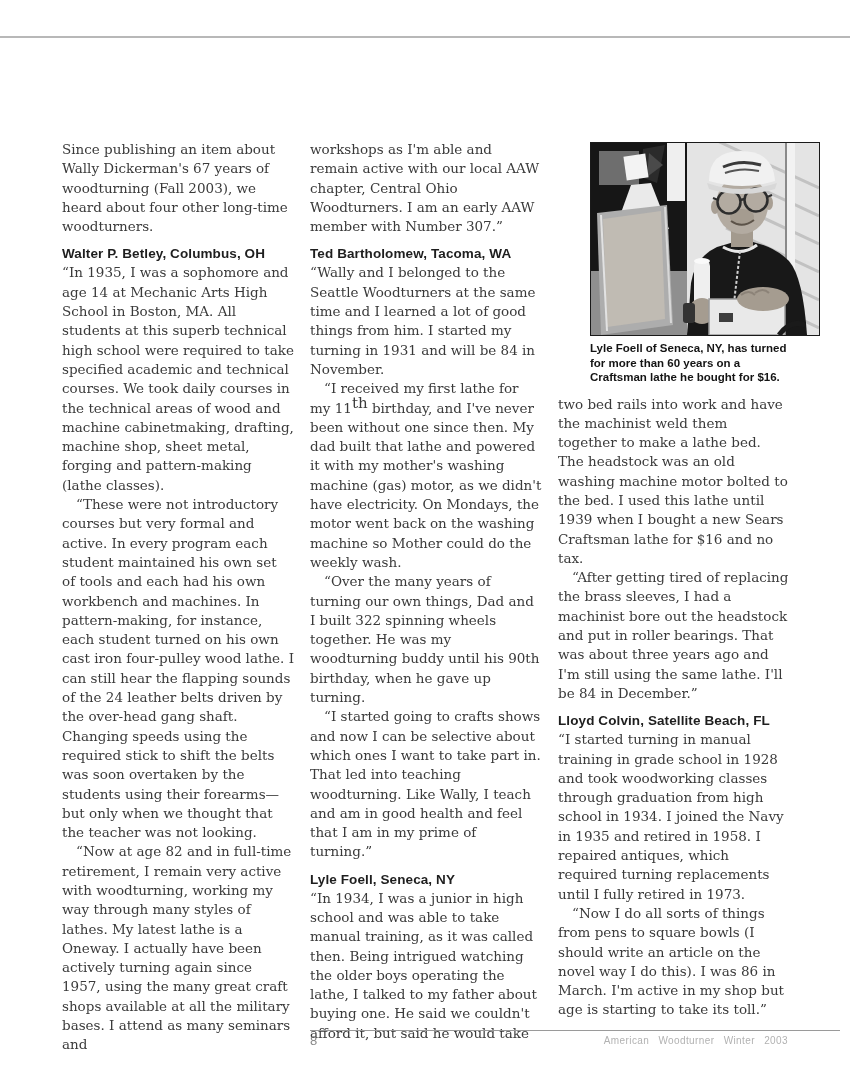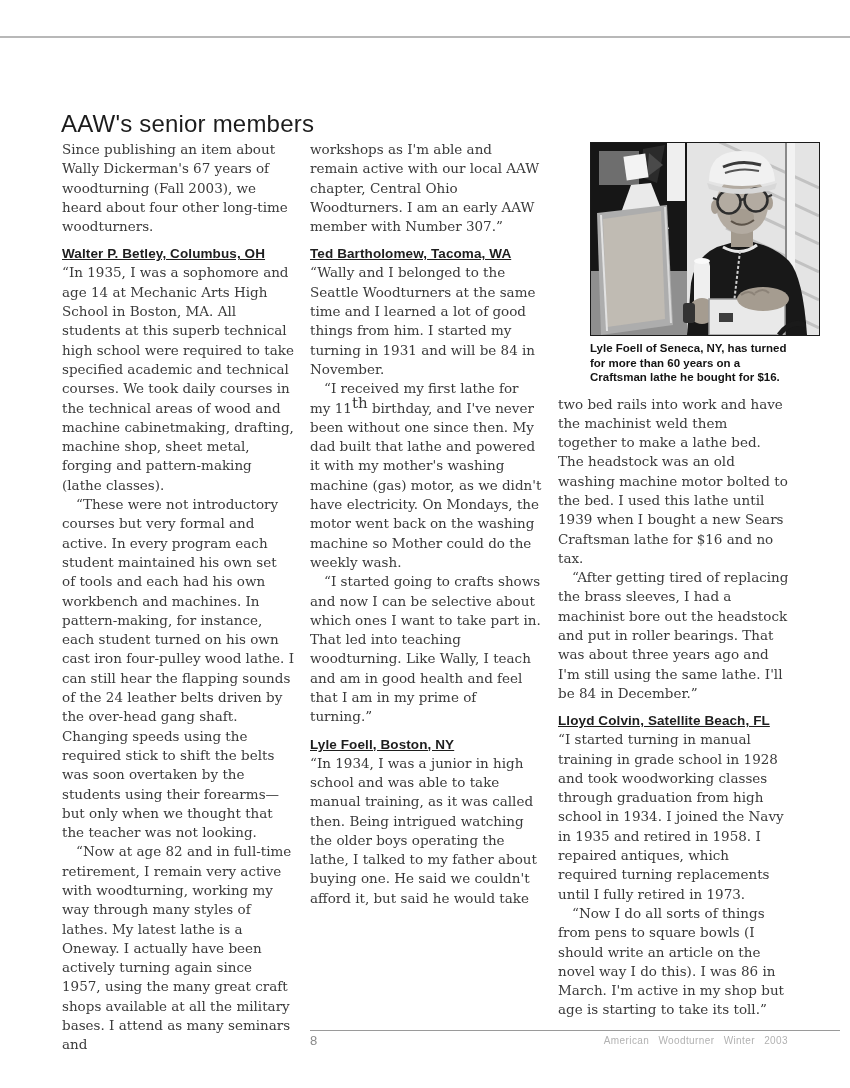--- a/index.html
+++ b/index.html
@@ -29,21 +29,21 @@
   }
   .col{width:232px;flex:0 0 232px;}
   .col p{
     margin:0;font-size:13.5px;line-height:19.3px;color:#3a3a3a;
     text-align:left;
   }
   .col p.ind{text-indent:14px;}
   .col h2{
     margin:10px 0 2px 0;
     font-family:"Liberation Sans", sans-serif;font-weight:700;
-    font-size:13.5px;color:#1e1e1e;letter-spacing:0.1px;text-decoration:underline;
+    font-size:13.5px;color:#1e1e1e;letter-spacing:0.1px;
   }
   sup{font-size:15px;line-height:0;}
   
   figure{margin:2px 0 10px 0;padding-left:32px;}
   .photo{
     display:block;width:228px;height:192px;
     border:1px solid #1a1a1a;background:#e6e6e6;
   }
   figcaption{
     margin-top:5px;
@@ -65,39 +65,39 @@
     color:#b2b2b2;word-spacing:6px;letter-spacing:0.4px;white-space:nowrap;
   }
 </style>
 </head>
 <body>
 
 <div class="page">
 
   <div class="header-rule"></div>
 
-  <h1 class="article-title">AAW's senior members</h1>
 
   <div class="cols">
 
     <div class="col">
       <p>Since publishing an item about Wally Dickerman's 67 years of woodturning (Fall 2003), we heard about four other long-time woodturners.</p>
       <h2>Walter P. Betley, Columbus, OH</h2>
       <p>“In 1935, I was a sophomore and age 14 at Mechanic Arts High School in Boston, MA. All students at this superb technical high school were required to take specified academic and technical courses. We took daily courses in the technical areas of wood and machine cabinetmaking, drafting, machine shop, sheet metal, forging and pattern-making (lathe classes).</p>
       <p class="ind">“These were not introductory courses but very formal and active. In every program each student maintained his own set of tools and each had his own workbench and machines. In pattern-making, for instance, each student turned on his own cast iron four-pulley wood lathe. I can still hear the flapping sounds of the 24 leather belts driven by the over-head gang shaft. Changing speeds using the required stick to shift the belts was soon overtaken by the students using their forearms—but only when we thought that the teacher was not looking.</p>
       <p class="ind">“Now at age 82 and in full-time retirement, I remain very active with woodturning, working my way through many styles of lathes. My latest lathe is a Oneway. I actually have been actively turning again since 1957, using the many great craft shops available at all the military bases. I attend as many seminars and</p>
     </div>
 
     <div class="col">
       <p>workshops as I'm able and remain active with our local AAW chapter, Central Ohio Woodturners. I am an early AAW member with Number 307.”</p>
       <h2>Ted Bartholomew, Tacoma, WA</h2>
       <p>“Wally and I belonged to the Seattle Woodturners at the same time and I learned a lot of good things from him. I started my turning in 1931 and will be 84 in November.</p>
       <p class="ind"><span>“I received my first lathe for my 11</span><sup>th</sup><span> birthday, and I've never been without one since then. My dad built that lathe and powered it with my mother's washing machine (gas) motor, as we didn't have electricity. On Mondays, the motor went back on the washing machine so Mother could do the weekly wash.</span></p>
+      <p class="ind">“Over the many years of turning our own things, Dad and I built 322 spinning wheels together. He was my woodturning buddy until his 90th birthday, when he gave up turning.</p>
       <p class="ind">“I started going to crafts shows and now I can be selective about which ones I want to take part in. That led into teaching woodturning. Like Wally, I teach and am in good health and feel that I am in my prime of turning.”</p>
-      <h2>Lyle Foell, Boston, NY</h2>
+      <h2>Lyle Foell, Seneca, NY</h2>
       <p>“In 1934, I was a junior in high school and was able to take manual training, as it was called then. Being intrigued watching the older boys operating the lathe, I talked to my father about buying one. He said we couldn't afford it, but said he would take</p>
     </div>
 
     <div class="col">
       <figure>
         <svg class="photo" viewBox="0 0 228 192" xmlns="http://www.w3.org/2000/svg" role="img">
 
           <rect x="0" y="0" width="228" height="192" fill="#e4e4e4"></rect>
           <g stroke="#c2c2c2" stroke-width="3">
             <line x1="120" y1="-5" x2="228" y2="45"></line>

